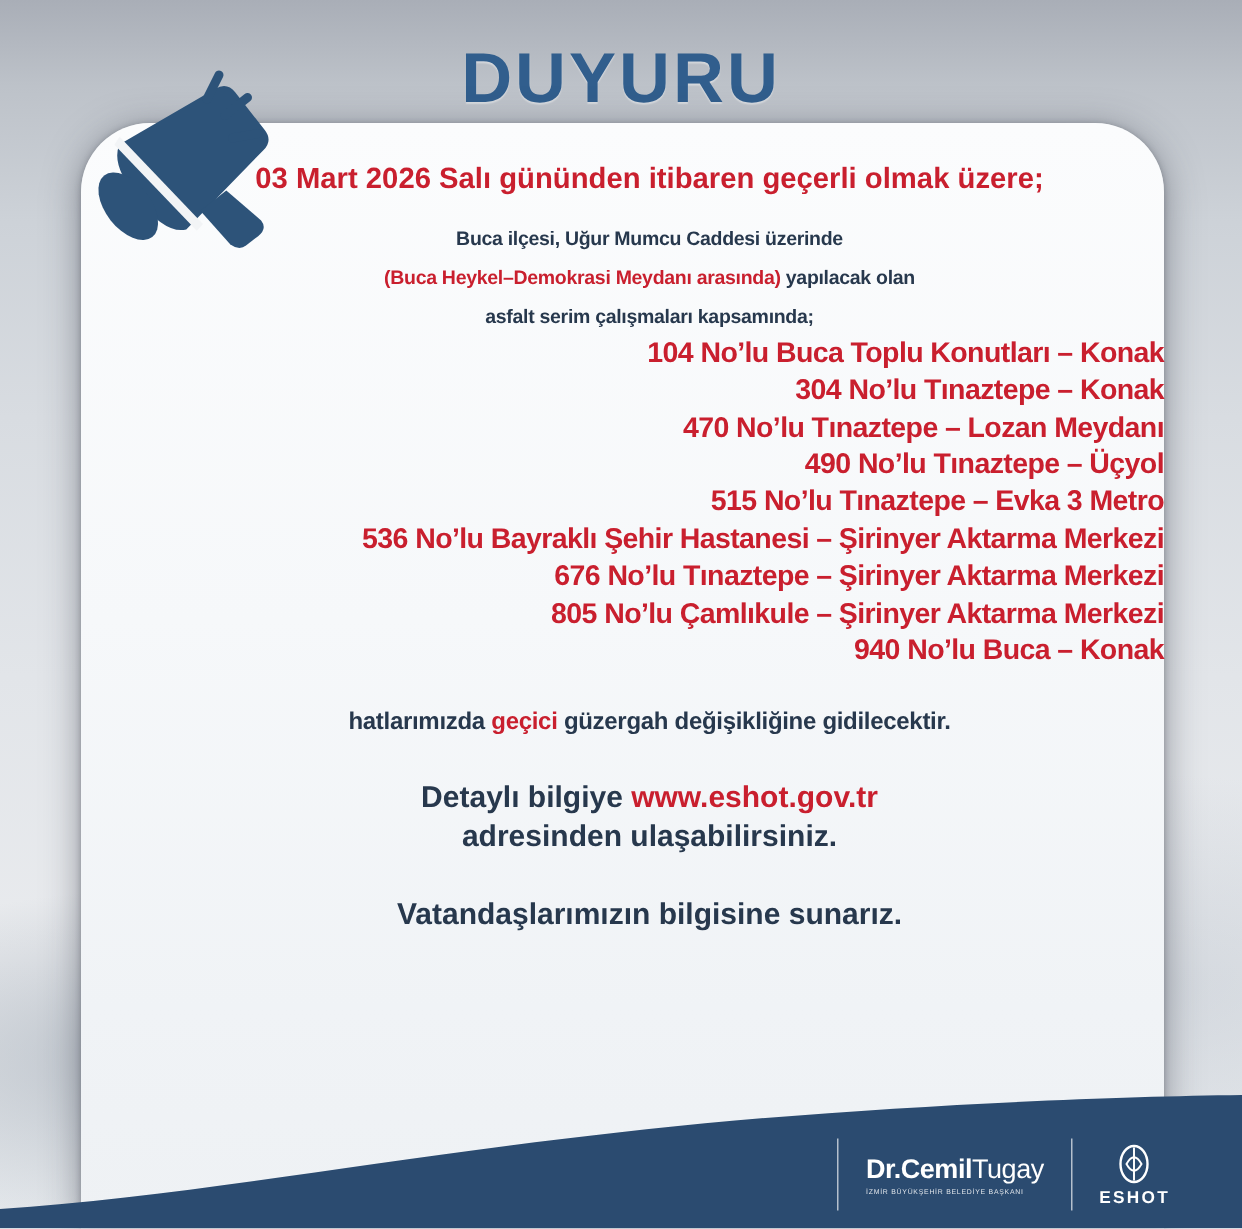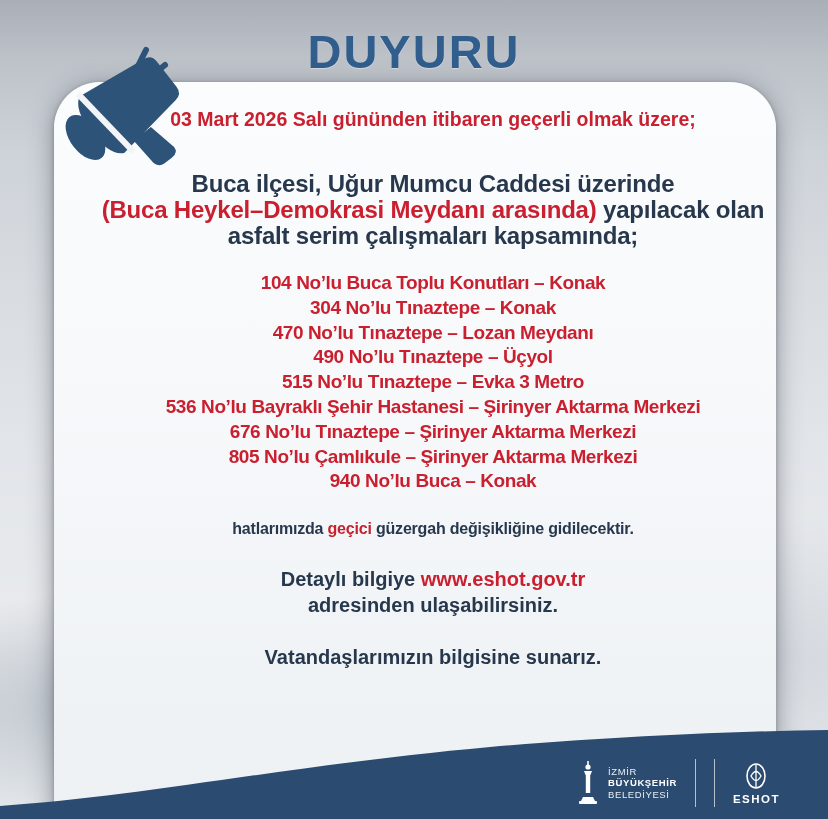--- a/index.html
+++ b/index.html
@@ -35,35 +35,35 @@
     padding-left: 36px;
   }
 
   .date-line {
     margin-top: 26px;
     font-size: 19.5px; font-weight: 700;
     color: #c91f2e;
   }
 
   .intro {
-    margin-top: 40px;
-    font-size: 24px; font-weight: 700;
+    margin-top: 15px;
+    font-size: 13px; font-weight: 700;
     line-height: 26px;
     color: #27384d;
     letter-spacing: -0.2px;
   }
   .red { color: #c91f2e; }
   .navy { color: #27384d; }
 
   .routes {
-    margin-top: 22px;
     font-size: 19px; font-weight: 700;
     line-height: 24.8px;
     color: #c91f2e;
     letter-spacing: -0.4px;
+    text-align: right;
   }
 
   .closing {
     margin-top: 26px;
     font-size: 16px; font-weight: 700;
     color: #27384d;
     letter-spacing: -0.2px;
   }
 
   .info {
@@ -165,40 +165,27 @@
       <line x1="130" y1="61" x2="113" y2="64"></line>
     </g>
   </svg>
 
   <svg class="band" viewBox="0 0 828 100" preserveAspectRatio="none">
     <path d="M0 87 C 140 78, 290 46, 490 28 C 620 17, 745 12, 828 11 L828 100 L0 100 Z" fill="#2b4b70"></path>
   </svg>
 
   <div class="footer-logos">
 
-    <div class="izmir-logo">
-      <svg width="26" height="44" viewBox="0 0 26 44">
-        <g fill="#ffffff">
-          <circle cx="13" cy="6" r="2.6"></circle>
-          <rect x="12.2" y="0" width="1.6" height="5"></rect>
-          <path d="M9 10 L17 10 L15.5 14 L10.5 14 Z"></path>
-          <rect x="10.8" y="14" width="4.4" height="18"></rect>
-          <path d="M8 36 L18 36 L20 40 L6 40 Z"></path>
-          <rect x="4" y="40" width="18" height="3" rx="1"></rect>
-        </g>
-      </svg>
-      <div class="izmir-text">
-        <div class="thin">İZMİR</div>
-        <div>BÜYÜKŞEHİR</div>
-        <div class="thin">BELEDİYESİ</div>
-      </div>
-    </div>
 
     <div class="logo-divider"></div>
 
+    <div class="mayor">
+      <div class="mayor-name"><span class="bold">Dr.Cemil</span><span class="light">Tugay</span></div>
+      <div class="mayor-sub">İZMİR BÜYÜKŞEHİR BELEDİYE BAŞKANI</div>
+    </div>
 
     <div class="logo-divider"></div>
 
     <div class="eshot">
       <svg width="30" height="30" viewBox="0 0 30 30">
         <ellipse cx="15" cy="15" rx="9" ry="12" fill="none" stroke="#ffffff" stroke-width="1.6"></ellipse>
         <path d="M10 15 Q15 6 20 15 Q15 24 10 15 Z" fill="none" stroke="#ffffff" stroke-width="1.3"></path>
         <line x1="15" y1="4" x2="15" y2="26" stroke="#ffffff" stroke-width="1.3"></line>
       </svg>
       <div class="eshot-label">ESHOT</div>

